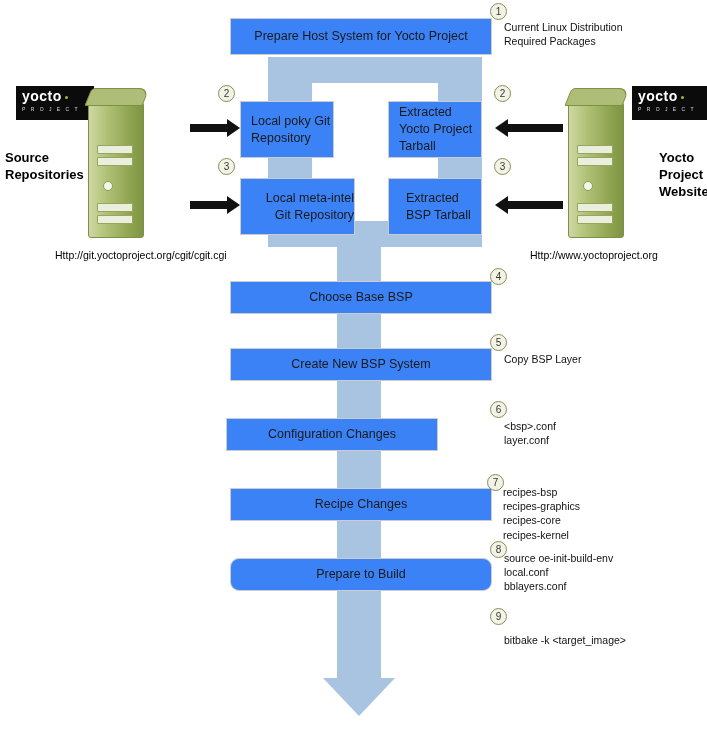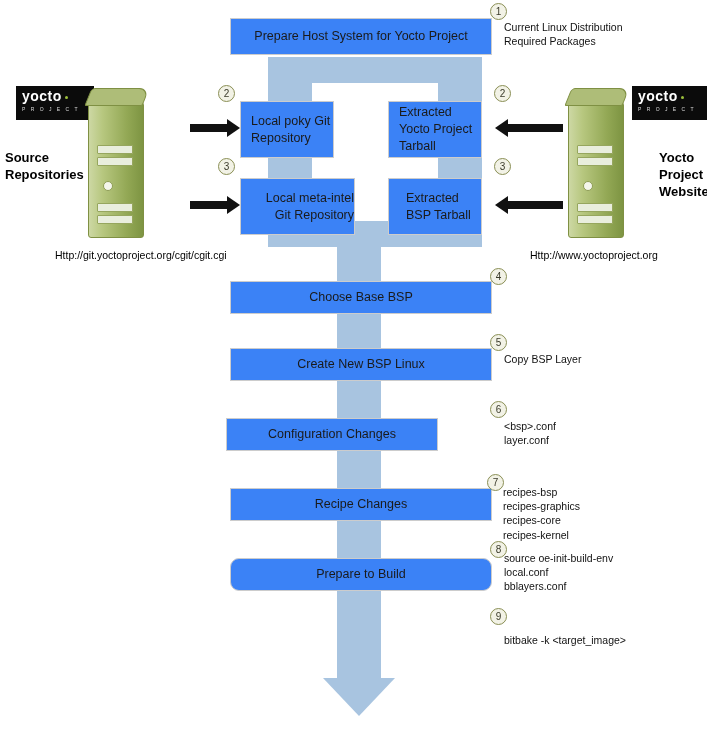--- a/index.html
+++ b/index.html
@@ -236,21 +236,21 @@
   </div>
 
   <div class="pbox" style="left:230px; top:281px; width:262px; height:33px;">
     <span>Choose Base BSP</span>
   </div>
   <div class="circle" style="left:490px; top:268px;">
     <span>4</span>
   </div>
 
   <div class="pbox" style="left:230px; top:348px; width:262px; height:33px;">
-    <span>Create New BSP Linux</span>
+    <span>Create New BSP System</span>
   </div>
   <div class="circle" style="left:490px; top:334px;">
     <span>5</span>
   </div>
   <div class="note" style="left:504px; top:352px; width:190px;">Copy BSP Layer</div>
 
   <div class="pbox" style="left:226px; top:418px; width:212px; height:33px;">
     <span>Configuration Changes</span>
   </div>
   <div class="circle" style="left:490px; top:401px;">

